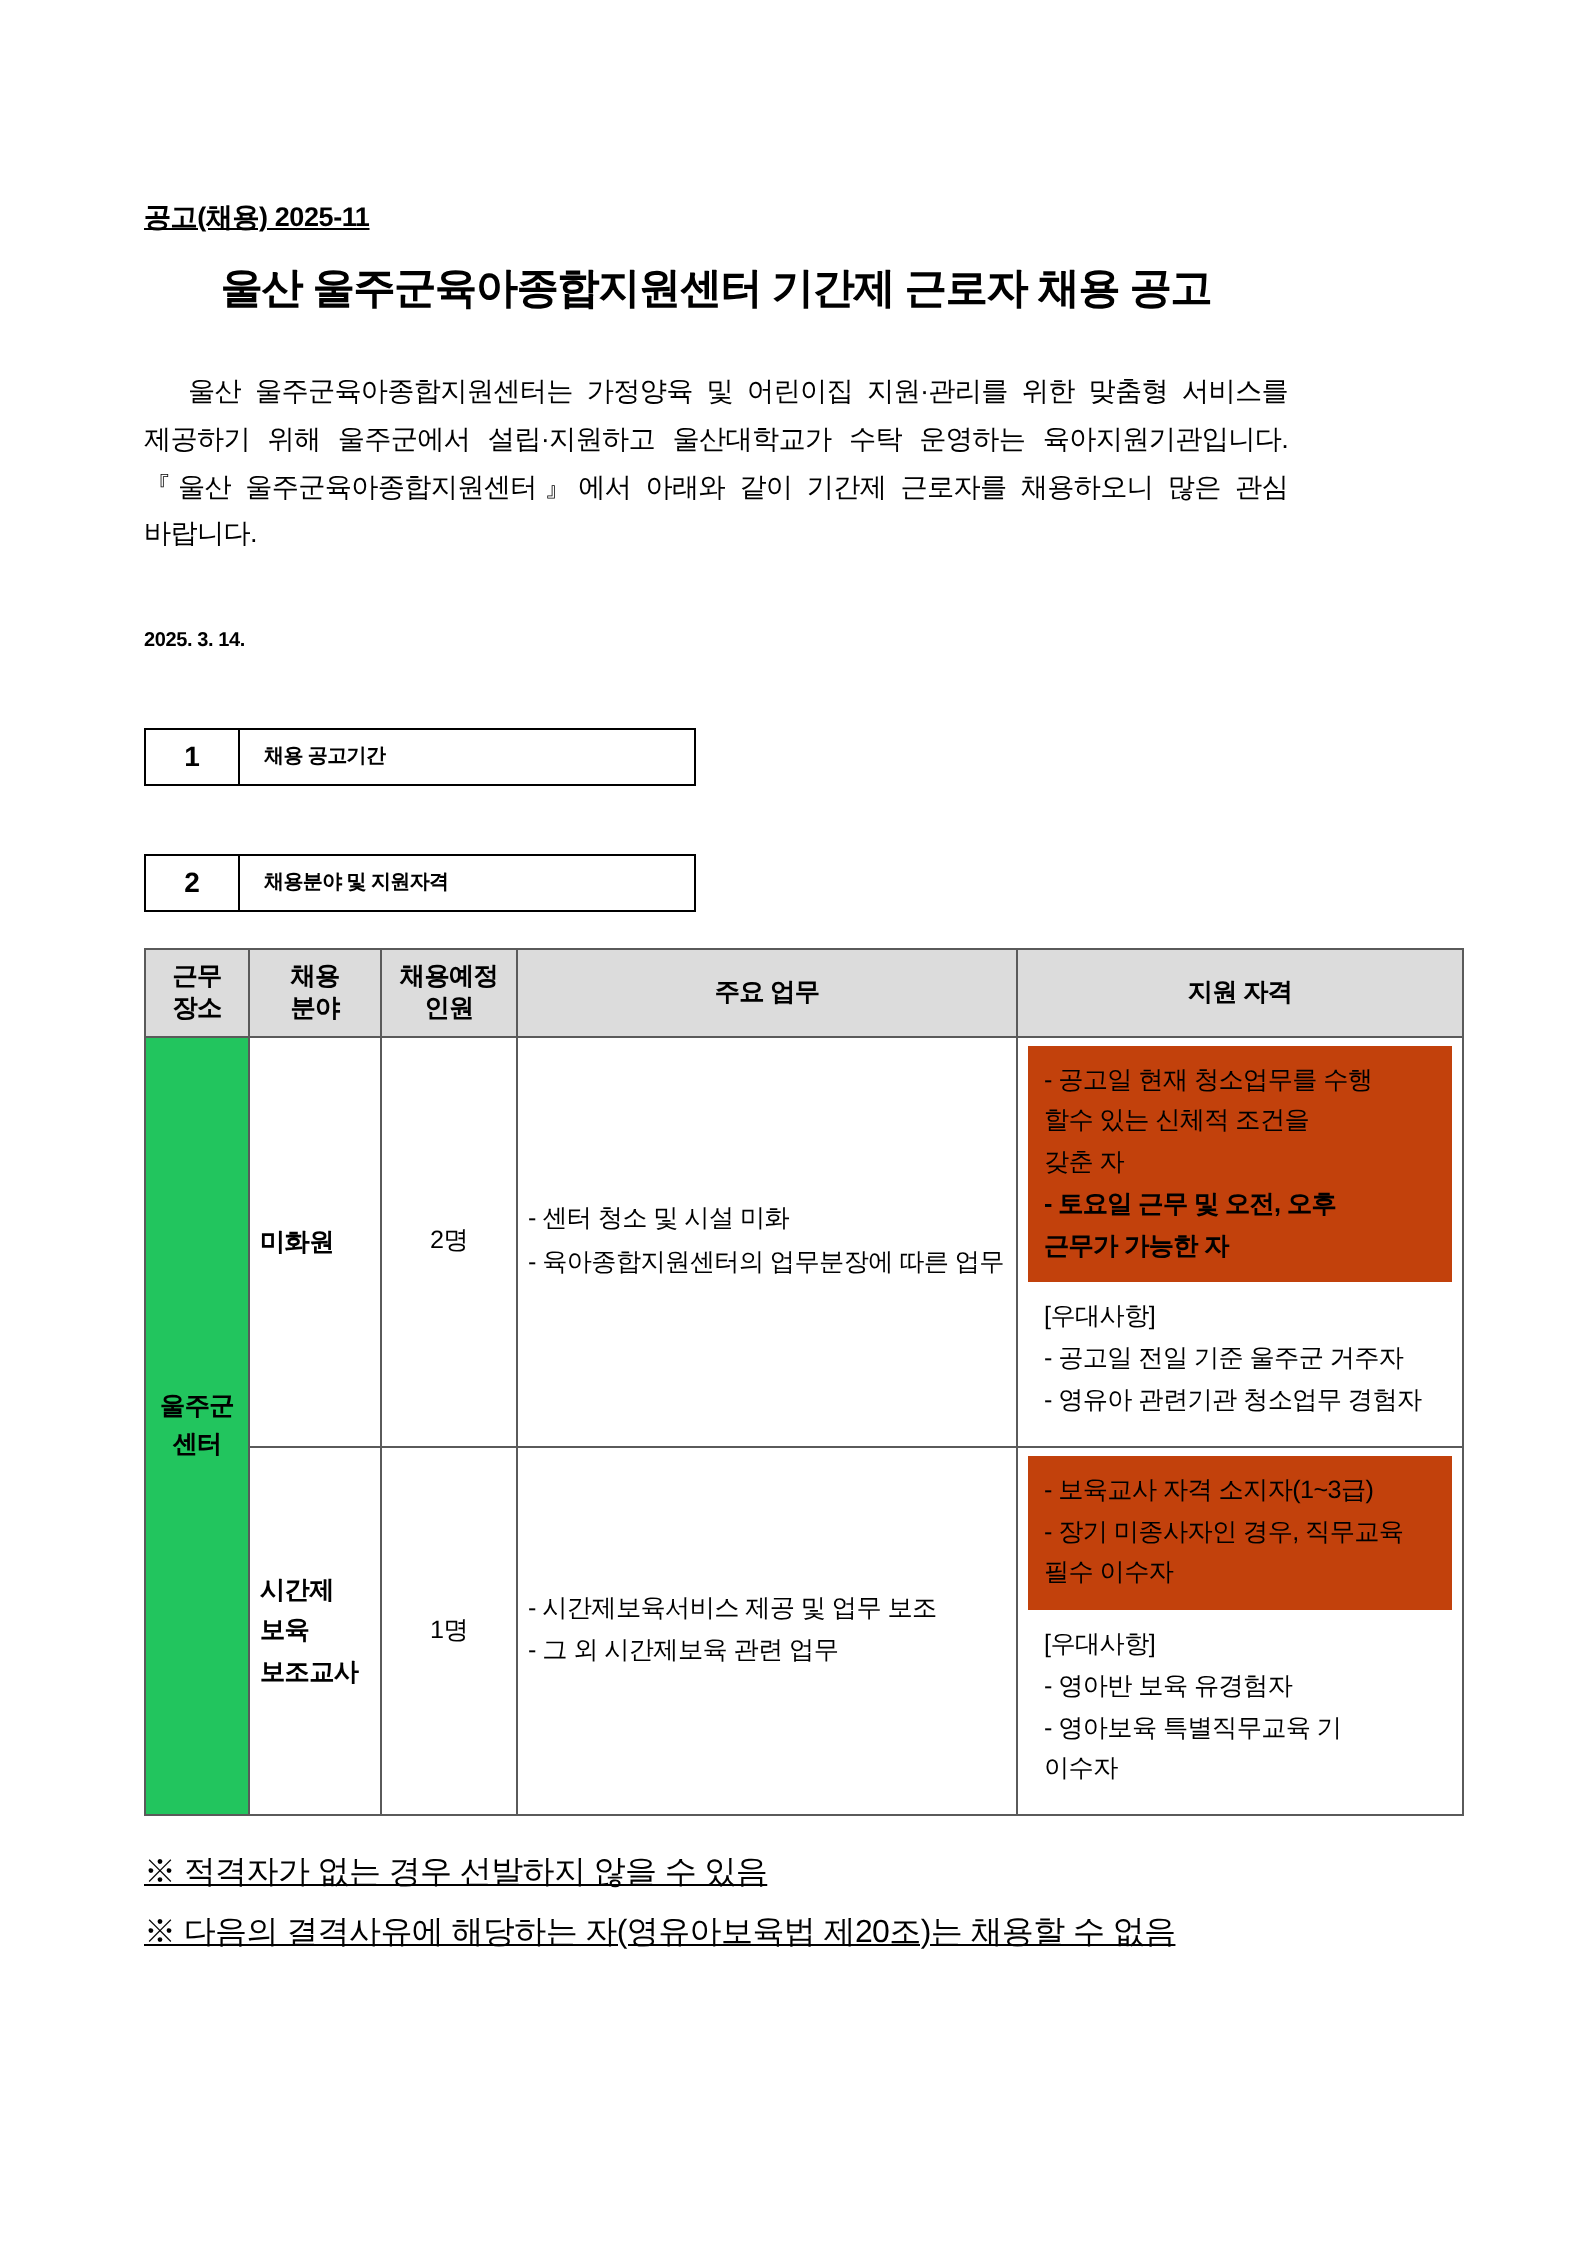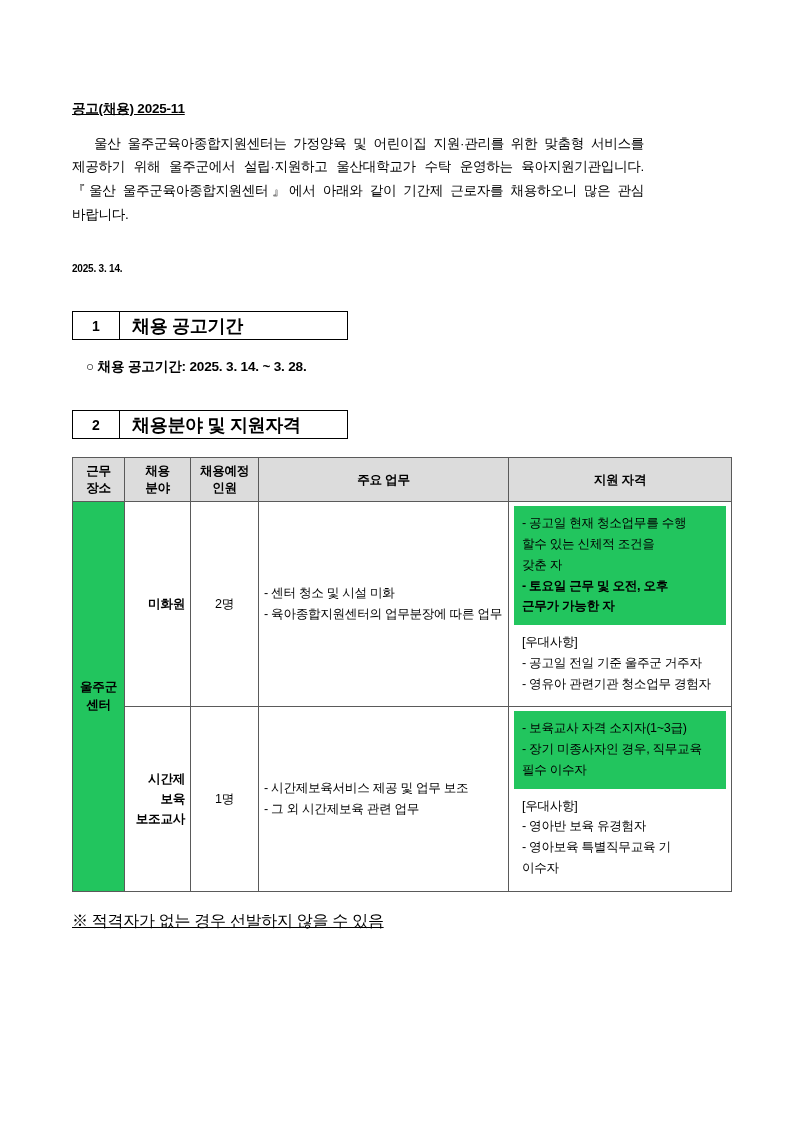--- a/index.html
+++ b/index.html
@@ -68,21 +68,21 @@
     background: #ffffff;
   }
   .section-label {
     width: 228px;
     min-height: 29px;
     border: 1px solid #000;
     border-left: none;
     display: flex;
     align-items: center;
     padding-left: 12px;
-    font-size: 18px;
+    font-size: 10px;
     font-weight: bold;
     letter-spacing: -0.3px;
   }
   .bullet-line {
     margin-top: 18px;
     font-size: 13.6px;
     font-weight: bold;
     letter-spacing: -0.2px;
     padding-left: 14px;
   }
@@ -107,38 +107,38 @@
     line-height: 1.3;
   }
   td.place {
     background: #22c55e;
     text-align: center;
     font-weight: bold;
     line-height: 1.5;
   }
   td.field {
     background: #ffffff;
-    text-align: right;
+    text-align: left;
     font-weight: bold;
     line-height: 1.6;
   }
   td.count {
     text-align: center;
   }
   td.duty {
     vertical-align: middle;
     line-height: 1.7;
     padding-left: 7px;
   }
   td.qual {
     padding: 0;
     vertical-align: top;
   }
   .qual-top {
-    background: #22c55e;
+    background: #c2410c;
     padding: 7px 8px 8px 8px;
     line-height: 1.65;
   }
   .qual-bottom {
     padding: 7px 8px 8px 8px;
     line-height: 1.65;
   }
   .b { font-weight: bold; }
   .notes {
     margin-top: 14px;
@@ -149,33 +149,33 @@
   }
   .qual-line { display: block; }
 </style>
 </head>
 <body>
 
 <div class="page">
 
   <div class="doc-number">공고(채용) 2025-11</div>
 
+  <h1 class="doc-title">울산 울주군육아종합지원센터 기간제 근로자 채용 공고</h1>
 
   <p class="intro"><span class="indent"></span><span>울산 울주군육아종합지원센터는 가정양육 및 어린이집 지원·관리를 위한 맞춤형 서비스를 제공하기 위해 울주군에서 설립·지원하고 울산대학교가 수탁 운영하는 육아지원기관입니다. 『울산 울주군육아종합지원센터』에서 아래와 같이 기간제 근로자를 채용하오니 많은 관심 바랍니다.</span></p>
 
   <div class="date-block">
     <div>2025. 3. 14.</div>
   </div>
 
   <div class="section-head">
     <div class="section-num">1</div>
     <div class="section-label">채용 공고기간</div>
   </div>
 
-  <div class="bullet-line">○ 채용 공고기간: 2025. 3. 14. ~ 3. 28.</div>
 
   <div class="section-head">
     <div class="section-num">2</div>
     <div class="section-label">채용분야 및 지원자격</div>
   </div>
 
   <table class="main">
     <colgroup>
       <col style="width:52px">
       <col style="width:66px">
@@ -251,15 +251,16 @@
             <span class="qual-line">-  영아보육 특별직무교육 기</span>
             <span class="qual-line">   이수자</span>
           </div>
         </td>
       </tr>
     </tbody>
   </table>
 
   <div class="notes">
     <div>※ 적격자가 없는 경우 선발하지 않을 수 있음</div>
+    <div>※ 다음의 결격사유에 해당하는 자(영유아보육법 제20조)는 채용할 수 없음</div>
   </div>
 
 </div>
 
 </body></html>

